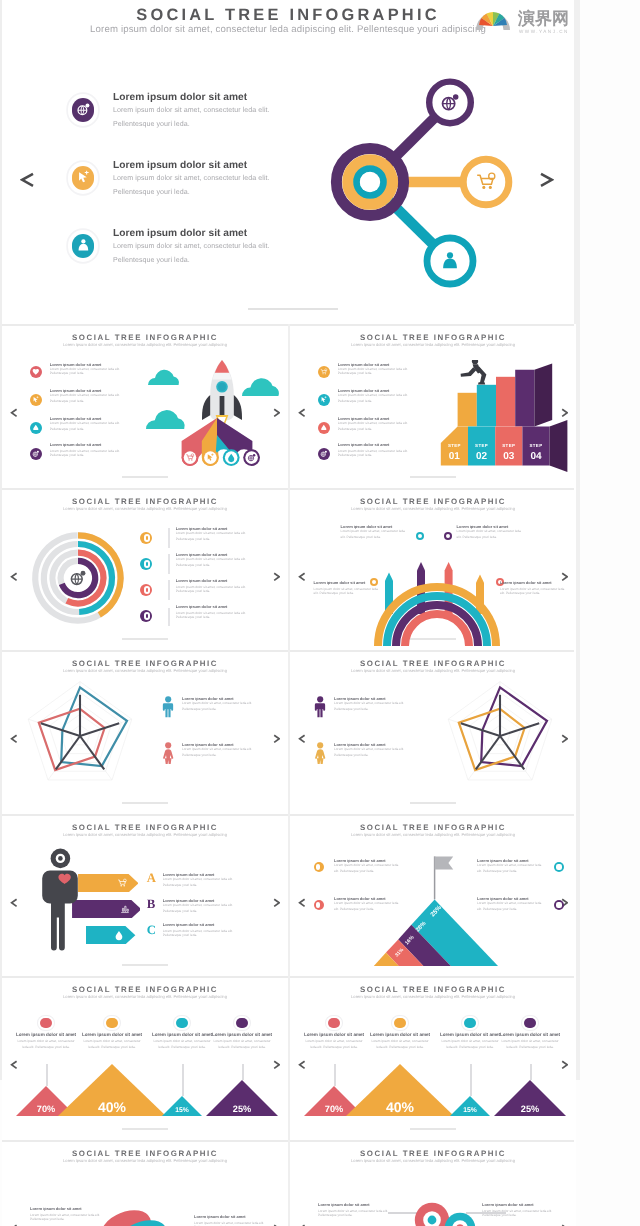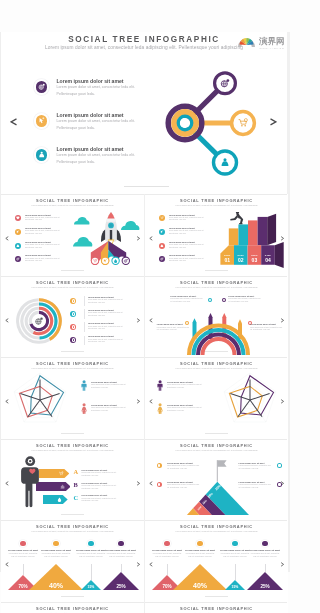--- a/index.html
+++ b/index.html
@@ -1,19 +1,19 @@
 <!DOCTYPE html>
 <html><head>
 <meta charset="utf-8">
 <title>Social Tree Infographic</title>
 <style>
   html,body{margin:0;padding:0;}
   body{width:290px;height:613px;background:#fdfdfd;font-family:"Liberation Sans",sans-serif;overflow:hidden;}
   .page{position:relative;width:290px;height:540px;background:#fff;box-sizing:border-box;
-        border-left:1px solid #eeeeee;border-right:3px solid #f0f0f0;margin-top:32px;}
+        border-left:1px solid #eeeeee;border-right:3px solid #f0f0f0;}
 
   
   .hero{position:relative;width:286px;height:162px;background:#fff;overflow:hidden;}
   .hero-title{position:absolute;left:0;top:3px;width:286px;text-align:center;font-size:8.2px;
               letter-spacing:1.62px;color:#58585a;font-weight:700;line-height:9px;}
   .hero-sub{position:absolute;left:0;top:13px;width:286px;text-align:center;font-size:4.8px;
             letter-spacing:.08px;color:#a8a8ac;line-height:6px;}
   .wm{position:absolute;right:2px;top:0px;width:48px;height:22px;}
 
   .hero-sep{position:absolute;left:123px;top:154px;width:45px;height:1.2px;background:#e2e2e2;}

